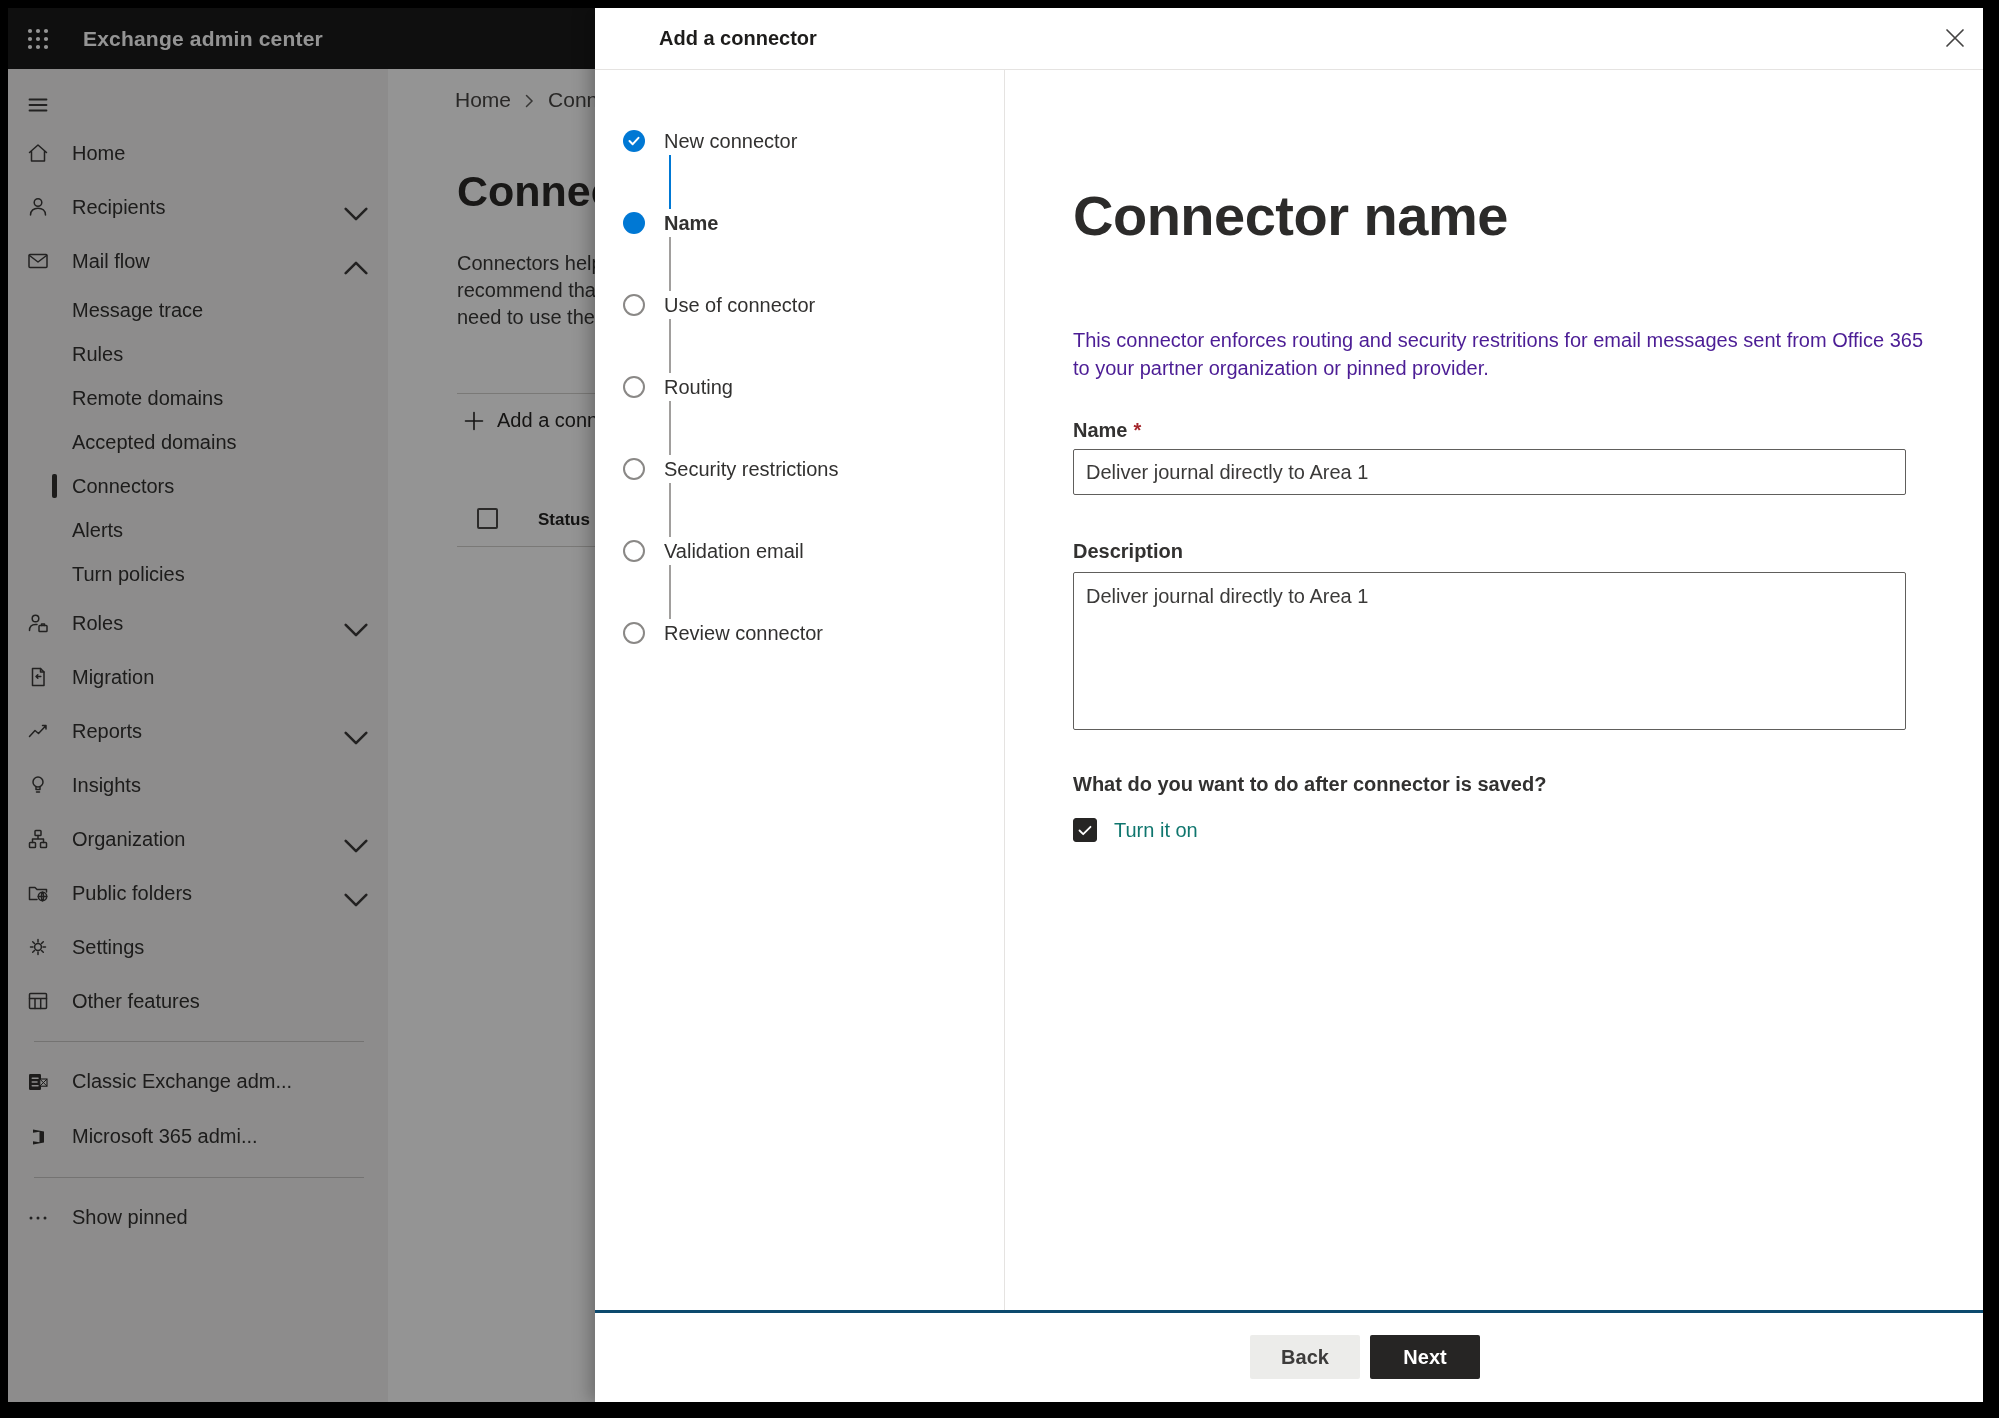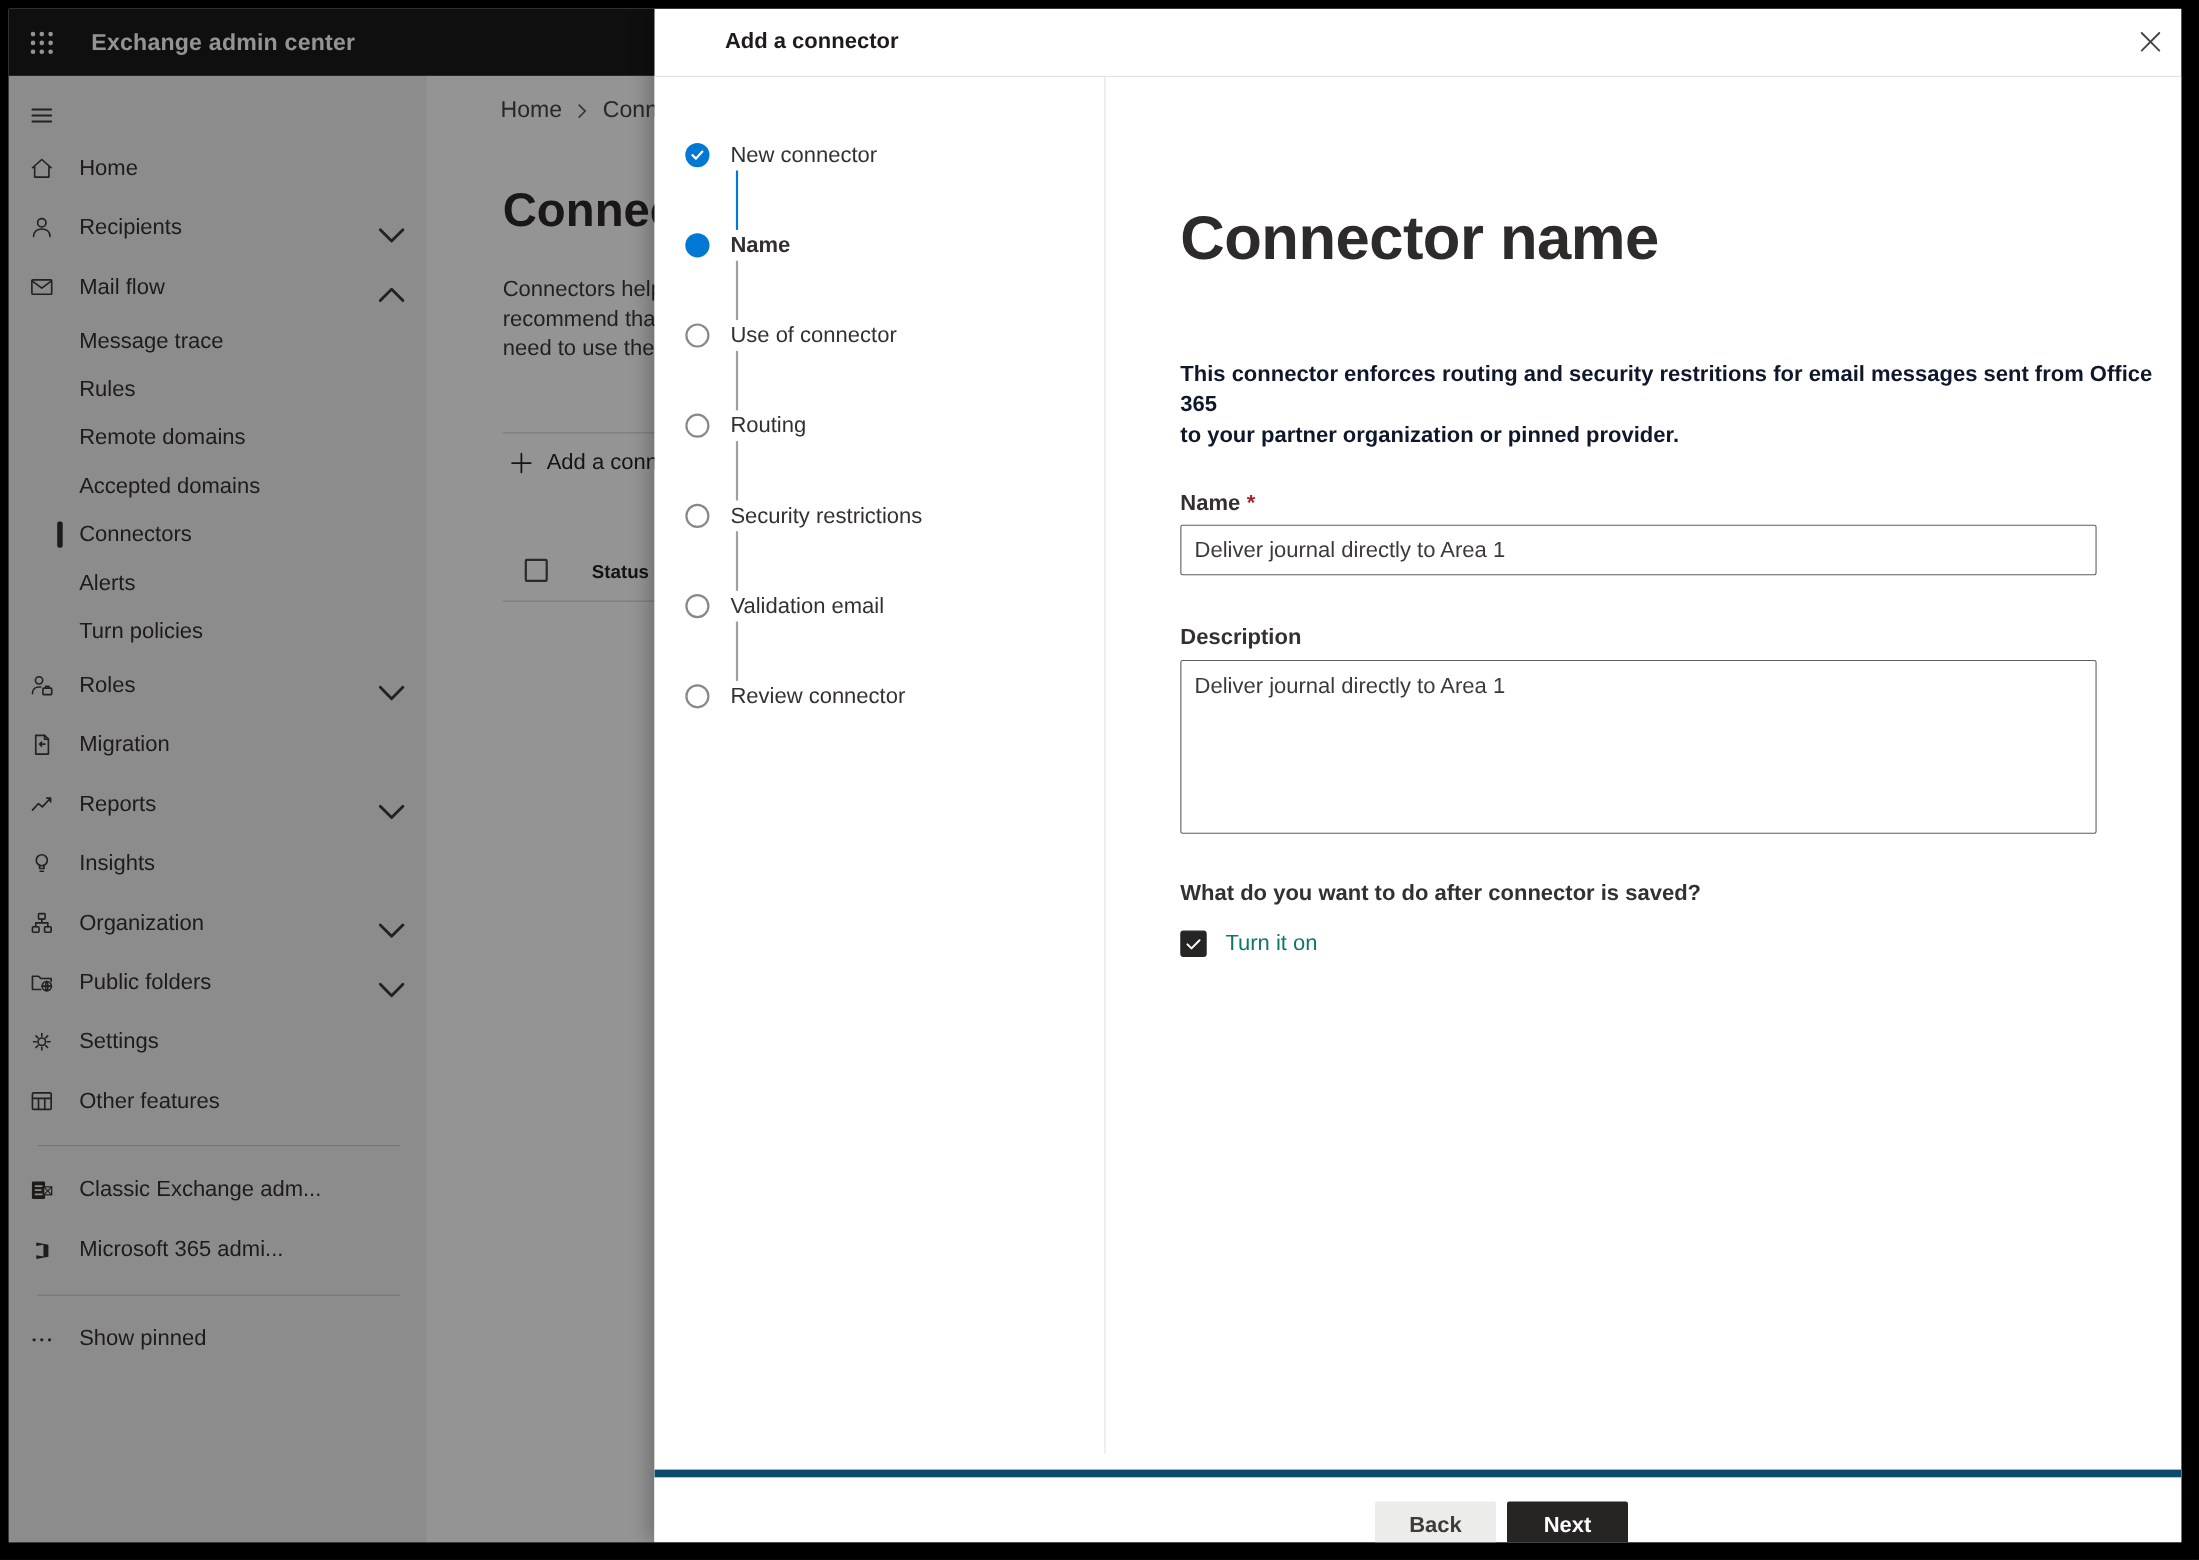--- a/index.html
+++ b/index.html
@@ -60,32 +60,32 @@
   .step-circle.completed { background:#0078d4; }
   .step-circle.active { background:#0078d4; }
   .step-circle.upcoming { background:#fff; border:2px solid #8a8886; }
   .step-label { margin-left:19px; font-size:20px; color:#323130; white-space:nowrap; }
   .step-label.active { font-weight:700; }
   .step-line { width:2px; height:54px; margin:3px 0 3px 74px; background:#a19f9d; }
   .step-line.done { background:#0078d4; }
 
   #form-col { flex:1; padding:112px 0 0 68px; }
   #form-heading { font-size:56px; line-height:67px; font-weight:700; color:#2c2b2a; letter-spacing:-0.5px; }
-  #form-intro { margin-top:77px; font-size:20px; line-height:28px; color:#0f172a;font-weight:bold; }
+  #form-intro { margin-top:77px; font-size:20px; line-height:28px; color:#4c1d95; }
   .field-label { margin-top:36px; font-size:20px; line-height:25px; font-weight:700; color:#323130; }
   .req { color:#a4262c; font-weight:700; margin-left:6px; }
   #name-input { display:block; margin-top:6px; width:833px; height:46px; border:1.6px solid #605e5c; border-radius:2px; padding:0 12px; font-size:20px; color:#3b3a39; font-family:"Liberation Sans",sans-serif; background:#fff; outline:none; }
   .field-label.desc { margin-top:44px; }
   #desc-input { display:block; margin-top:8px; width:833px; height:158px; border:1.6px solid #605e5c; border-radius:2px; padding:10px 12px; font-size:20px; color:#3b3a39; font-family:"Liberation Sans",sans-serif; background:#fff; resize:none; outline:none; line-height:26px; }
   #after-q { margin-top:42px; font-size:20px; line-height:25px; font-weight:700; color:#323130; }
   #turnon-row { margin-top:21px; display:flex; align-items:center; cursor:pointer; }
   #turnon-box { width:24px; height:24px; background:#262524; border:1.6px solid #262524; border-radius:3px; display:flex; align-items:center; justify-content:center; flex:none; }
   #turnon-label { margin-left:17px; font-size:20px; color:#0f766e; }
 
-  #dlg-footer { position:absolute; left:0; right:0; bottom:0; height:66px; background:#fff; border-top:7px solid #0c4a6e; }
+  #dlg-footer { position:absolute; left:0; right:0; bottom:0; height:92px; background:#fff; border-top:3px solid #0c4a6e; }
   .btn { position:absolute; top:22px; width:110px; height:44px; border:none; border-radius:2px; font-size:20px; font-weight:600; font-family:"Liberation Sans",sans-serif; cursor:pointer; }
   #btn-back { left:655px; background:#ececea; color:#3d3c3b; }
   #btn-next { left:775px; background:#262524; color:#ffffff; }
 
   .ic { stroke:#3b3a39; stroke-width:1.5; fill:none; stroke-linecap:round; stroke-linejoin:round; }
   .ic-fill { fill:#323130; stroke:none; }
 </style>
 </head>
 <body>
 

